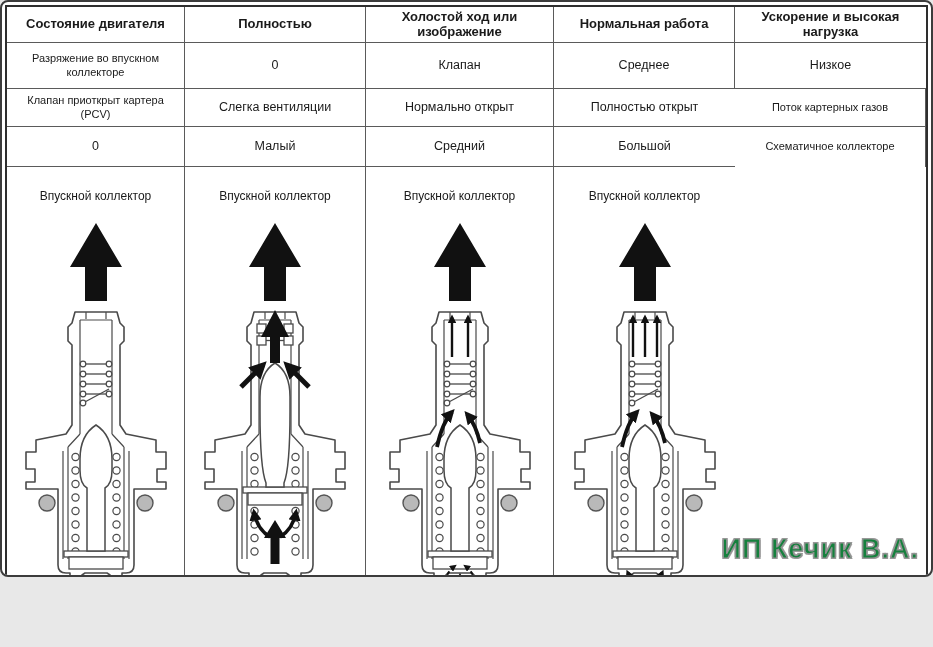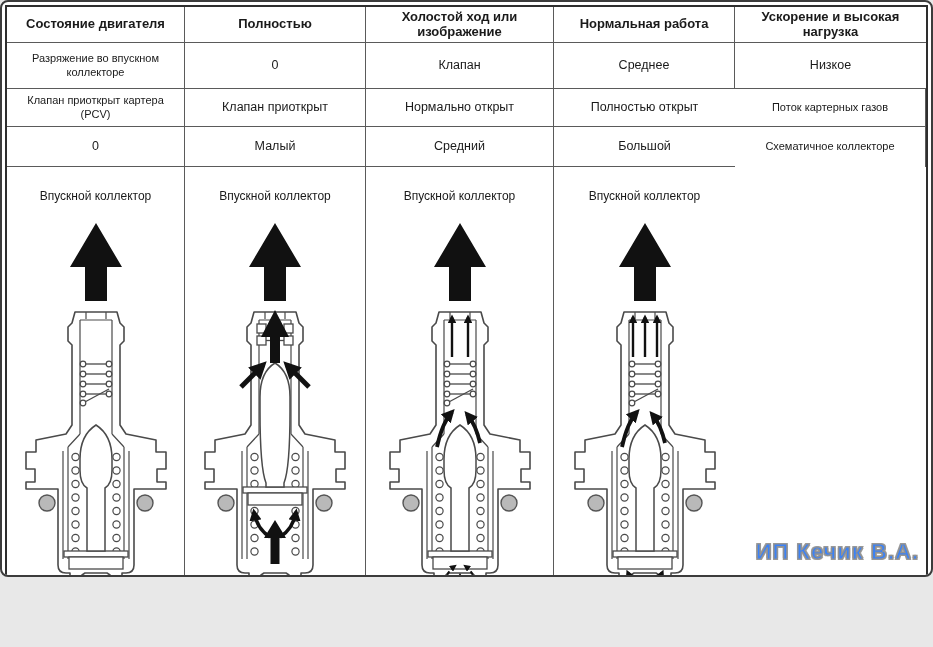--- a/index.html
+++ b/index.html
@@ -40,24 +40,24 @@
     flex-direction:column;
     justify-content:flex-start;
     padding-top:22px;
   }
   .manifold{font-size:12px;margin-bottom:20px;}
   .big-arrow{margin-bottom:6px;display:block;}
   .valve-svg{display:block;}
   .watermark{
     position:absolute;
     right:12px;bottom:10px;
-    font-size:22px;
+    font-size:27px;
     font-weight:bold;
     letter-spacing:1px;
-    color:#3b82f6;
+    color:#15803d;
     -webkit-text-stroke:1.2px #929292;
     text-shadow:-1px -1px 0 #a0a0a0,1px -1px 0 #a0a0a0,-1px 1px 0 #a0a0a0,1px 1px 0 #a0a0a0;
     z-index:5;
   }
 </style>
 </head>
 <body>
 
 <div class="page">
   <div class="tbl">
@@ -68,21 +68,21 @@
     <div class="cell hdr">Нормальная работа</div>
     <div class="cell hdr last-col">Ускорение и высокая нагрузка</div>
 
     <div class="cell rowlab">Разряжение во впускном коллекторе</div>
     <div class="cell val">0</div>
     <div class="cell val">Клапан</div>
     <div class="cell val">Среднее</div>
     <div class="cell val last-col">Низкое</div>
 
     <div class="cell rowlab">Клапан приоткрыт картера (PCV)</div>
-    <div class="cell val">Клапан приоткрыт</div>
+    <div class="cell val">Слегка вентиляции</div>
     <div class="cell val">Нормально открыт</div>
     <div class="cell val last-col">Полностью открыт</div>
 
     <div class="cell rowlab">Поток картерных газов</div>
     <div class="cell val">0</div>
     <div class="cell val">Малый</div>
     <div class="cell val">Средний</div>
     <div class="cell val last-col">Большой</div>
 
     <div class="cell rowlab last-row">Схематичное коллекторе</div>

